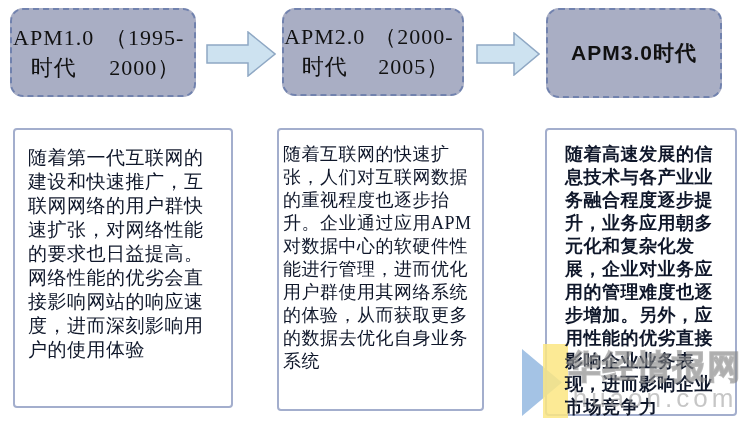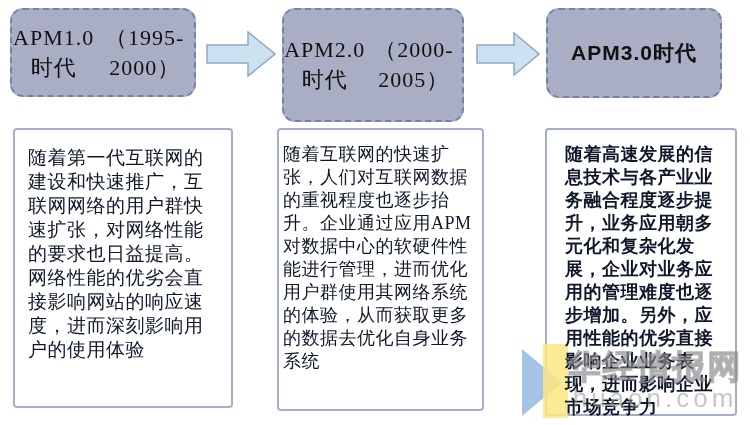--- a/index.html
+++ b/index.html
@@ -24,21 +24,21 @@
     flex-direction: row;
     align-items: center;
     justify-content: center;
     text-align: center;
     color: #111111;
     line-height: 30px;
     font-size: 22px;
     letter-spacing: 1px;
   }
   .hdr1 { left: 10px;  top: 8px; width: 186px; height: 89px; }
-  .hdr2 { left: 282px; top: 8px; width: 182px; height: 114px; }
+  .hdr2 { left: 282px; top: 8px; width: 182px; height: 88px; }
   .hdr3 {
     left: 546px; top: 8px; width: 176px; height: 90px;
     font-family: "Liberation Sans", "DejaVu Sans", sans-serif;
     font-weight: bold;
     font-size: 21px;
   }
 
   
   .arrow { position: absolute; }
   .arrow1 { left: 206px; top: 31px; }

